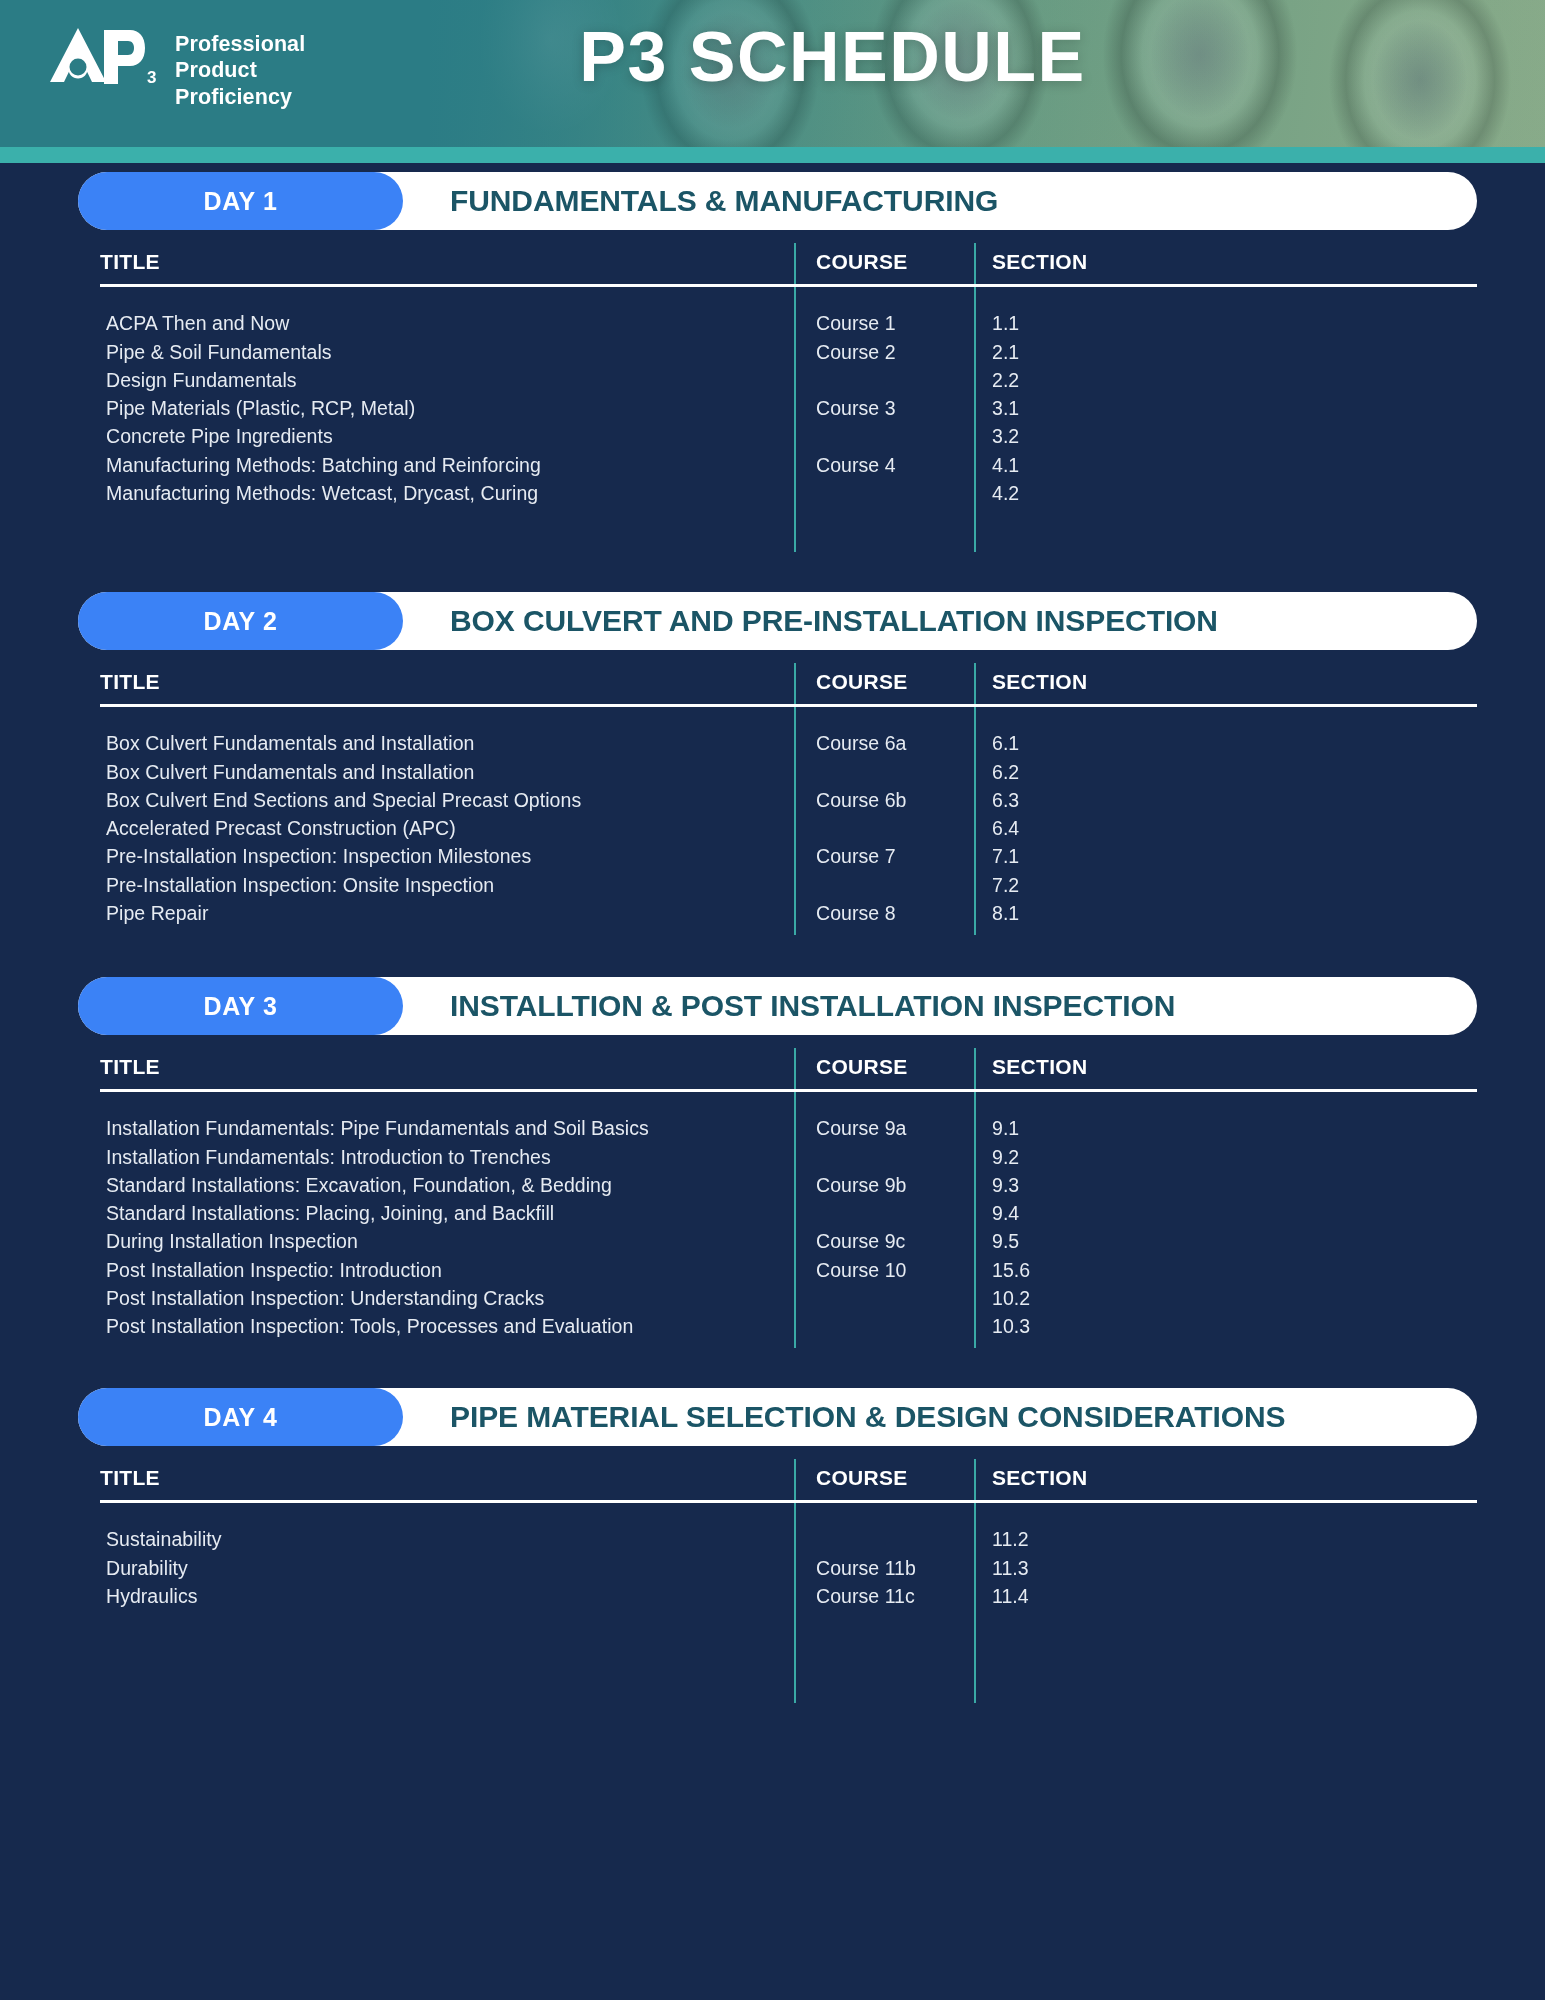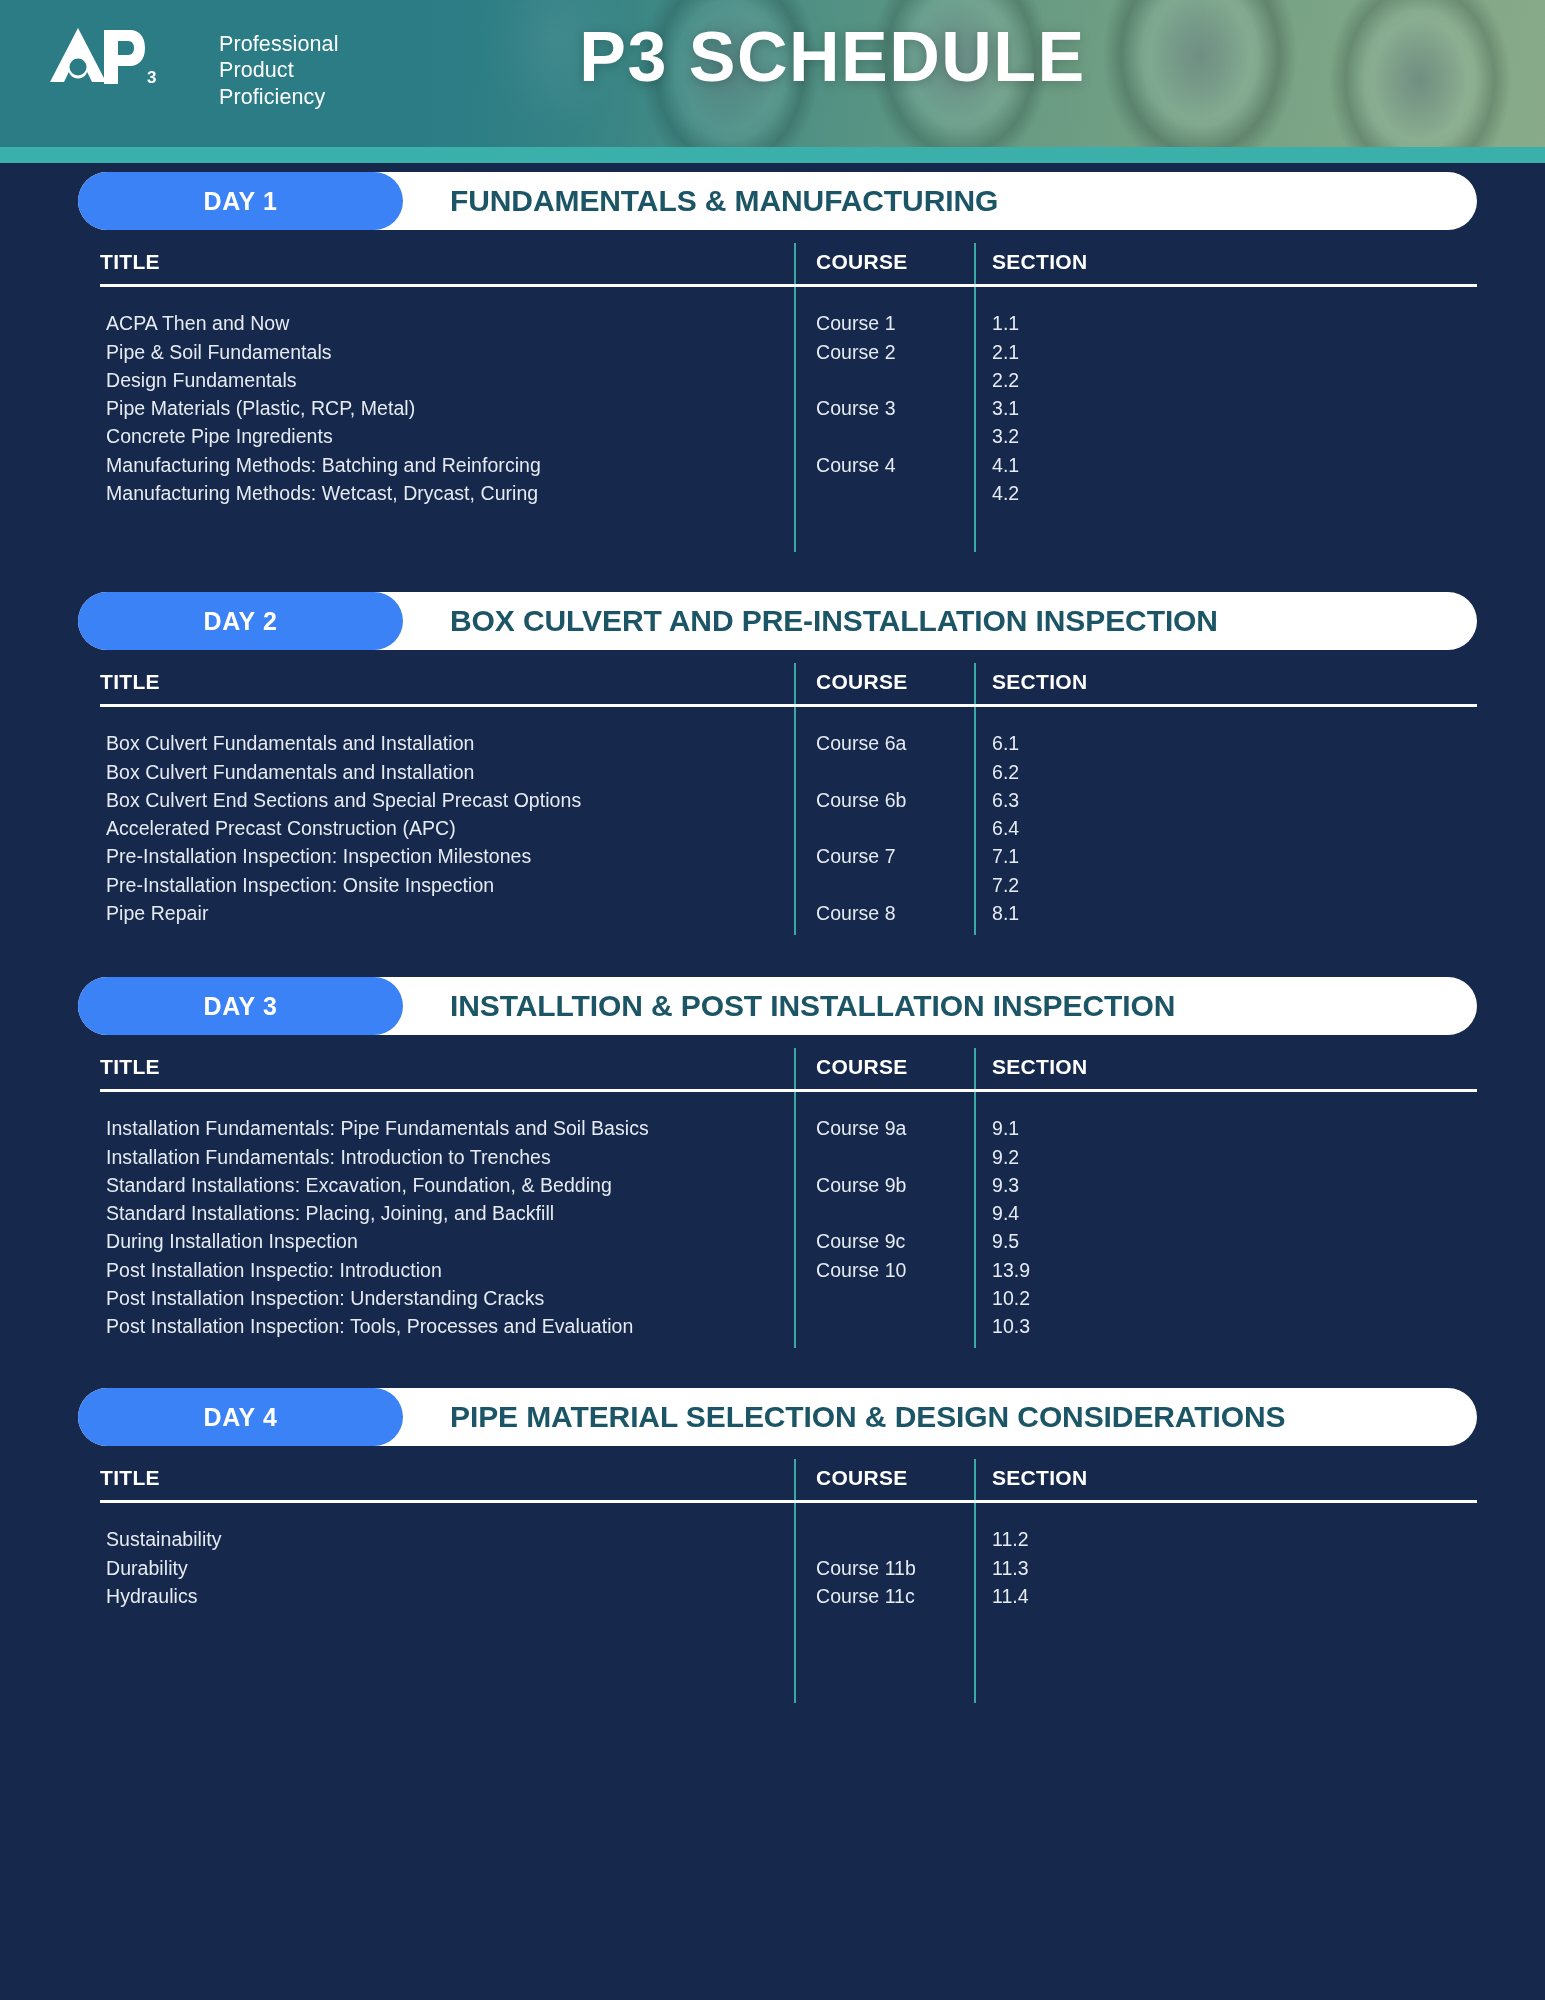--- a/index.html
+++ b/index.html
@@ -51,25 +51,24 @@
     left:44px; top:26px;
     display:flex; align-items:flex-start; gap:9px;
     z-index:5;
   }
   .logo-mark { position:relative; width:122px; height:62px; }
   .logo-mark svg { display:block; }
   .logo-words {
     color:#ffffff;
     font-size:21.5px;
     line-height:1.23;
-    font-weight:400;
+    font-weight:700;
     letter-spacing:.1px;
     padding-top:5px;
     white-space:nowrap;
-    margin-left:44px;
   }
 
   .header-title {
     position:absolute;
     left:0; right:0; top:17px;
     text-align:center;
     color:#ffffff;
     font-size:70px;
     font-weight:bold;
     letter-spacing:1.5px;
@@ -360,21 +359,21 @@
             <div class="td col-section">9.4</div>
           </div>
         <div class="trow">
             <div class="td col-title">During Installation Inspection</div>
             <div class="td col-course">Course 9c</div>
             <div class="td col-section">9.5</div>
           </div>
         <div class="trow">
             <div class="td col-title">Post Installation Inspectio: Introduction</div>
             <div class="td col-course">Course 10</div>
-            <div class="td col-section">13.9</div>
+            <div class="td col-section">15.6</div>
           </div>
         <div class="trow">
             <div class="td col-title">Post Installation Inspection: Understanding Cracks</div>
             <div class="td col-course"></div>
             <div class="td col-section">10.2</div>
           </div>
         <div class="trow">
             <div class="td col-title">Post Installation Inspection: Tools, Processes and Evaluation</div>
             <div class="td col-course"></div>
             <div class="td col-section">10.3</div>

